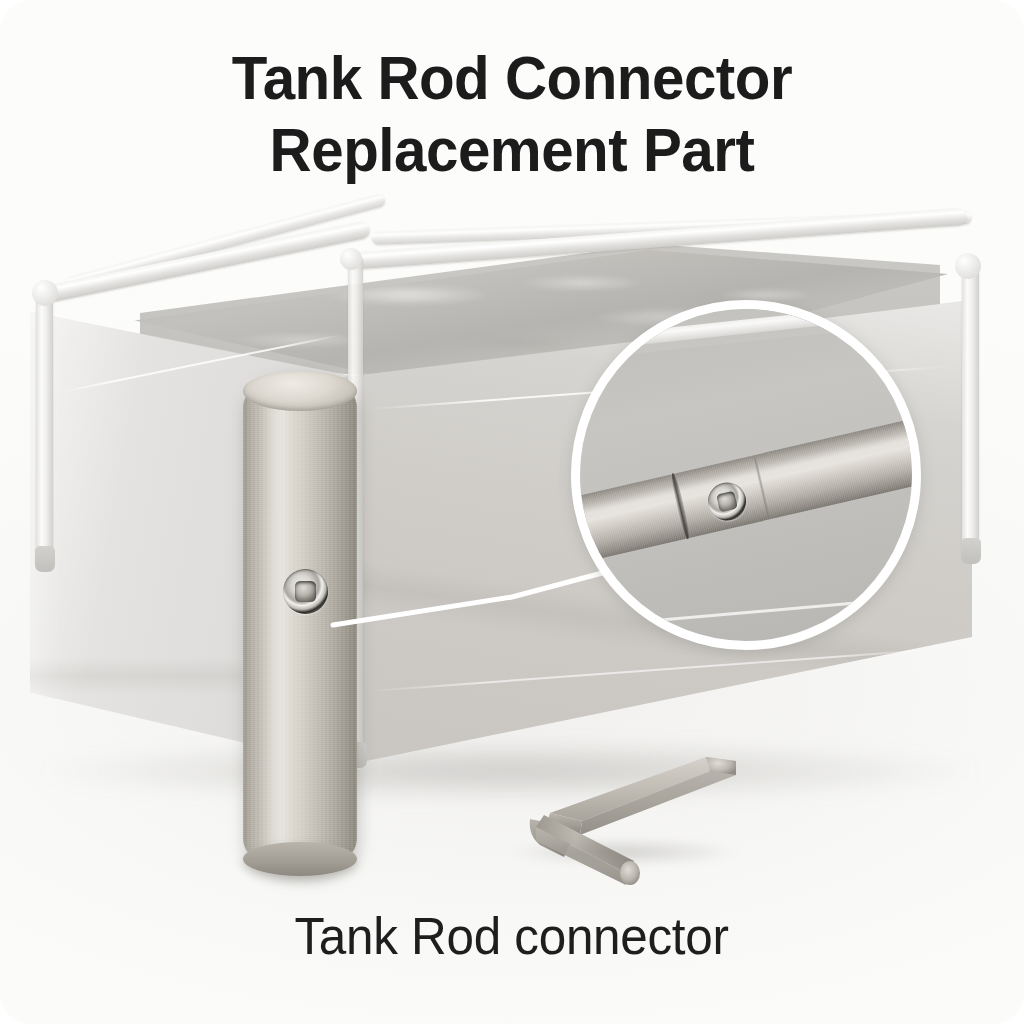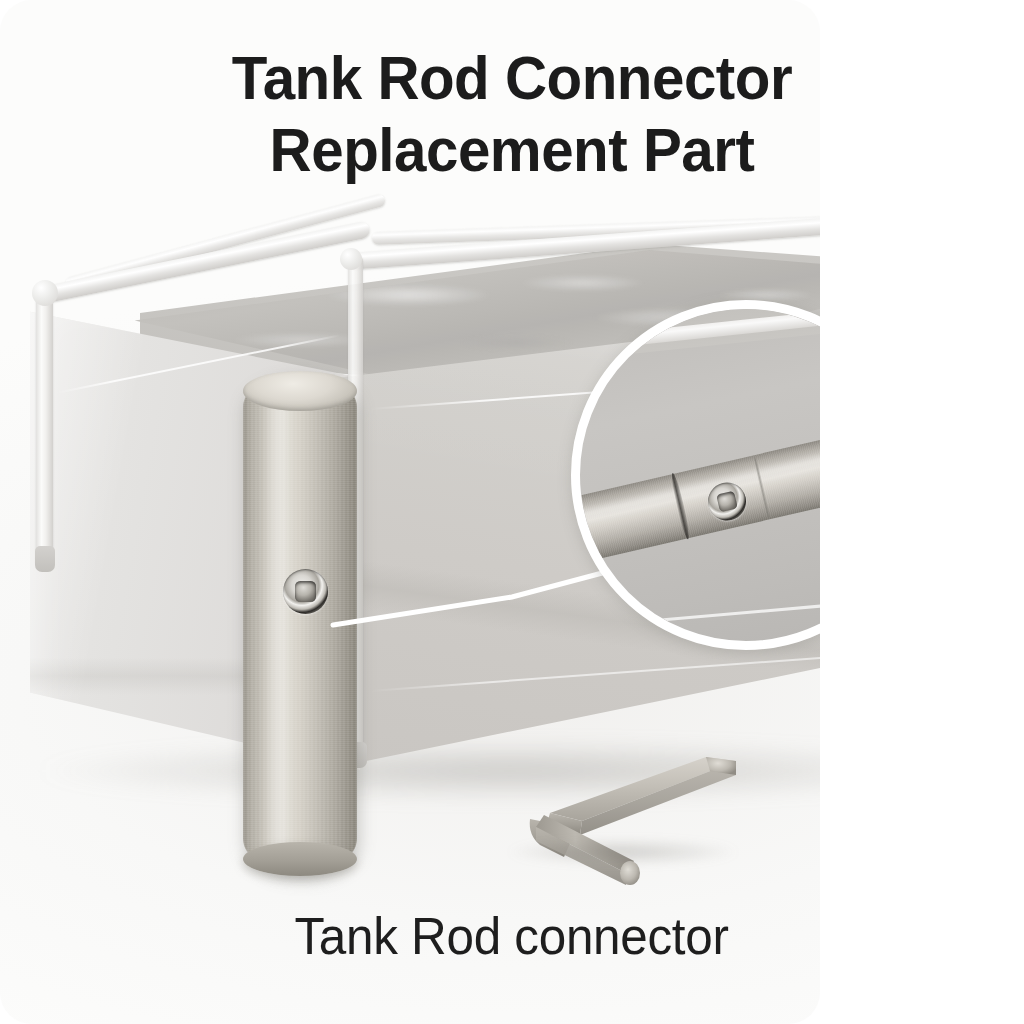--- a/index.html
+++ b/index.html
@@ -8,21 +8,21 @@
   html, body {
     width: 1024px;
     height: 1024px;
     overflow: hidden;
     background: #ffffff;
     font-family: "Liberation Sans", sans-serif;
   }
 
   #scene {
     position: relative;
-    width: 820px;
+    width: 1024px;
     height: 1024px;
     background:
       radial-gradient(ellipse 900px 420px at 512px 690px, #f1f0ee 0%, #f8f8f7 55%, #fcfcfb 100%),
       #fcfcfb;
     overflow: hidden;
     border-radius: 32px;
   }
 
   
   .title-block {

